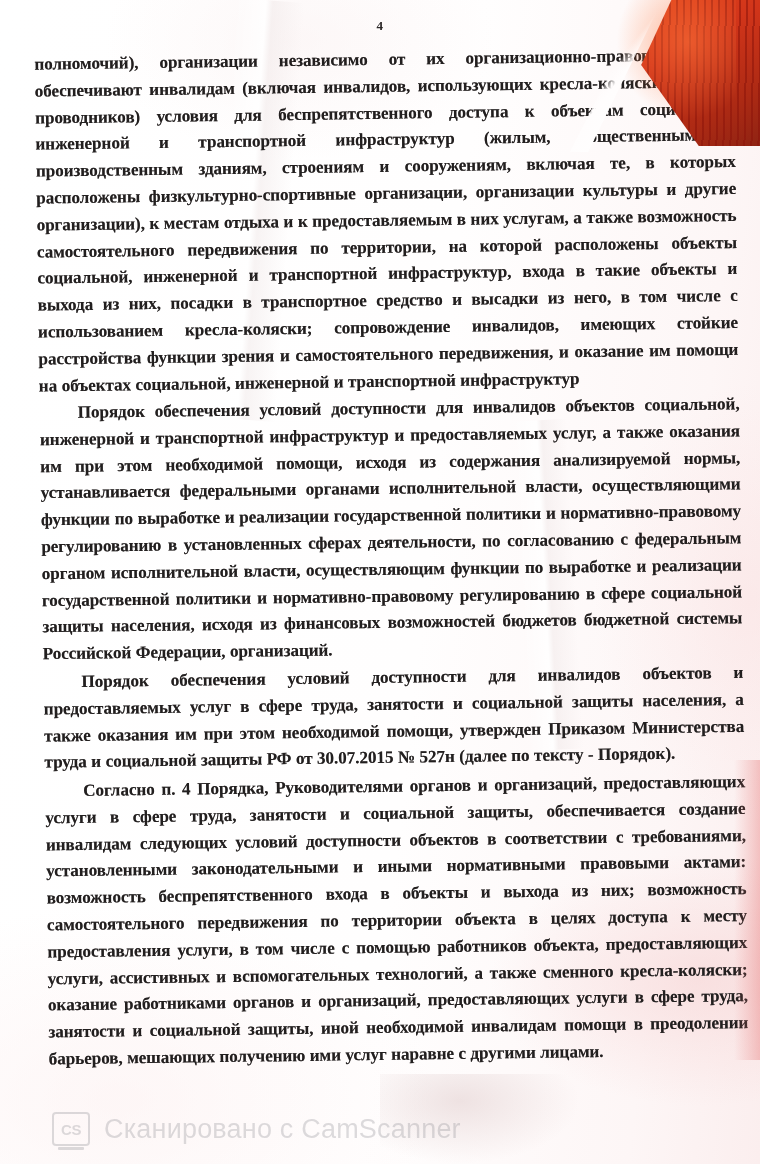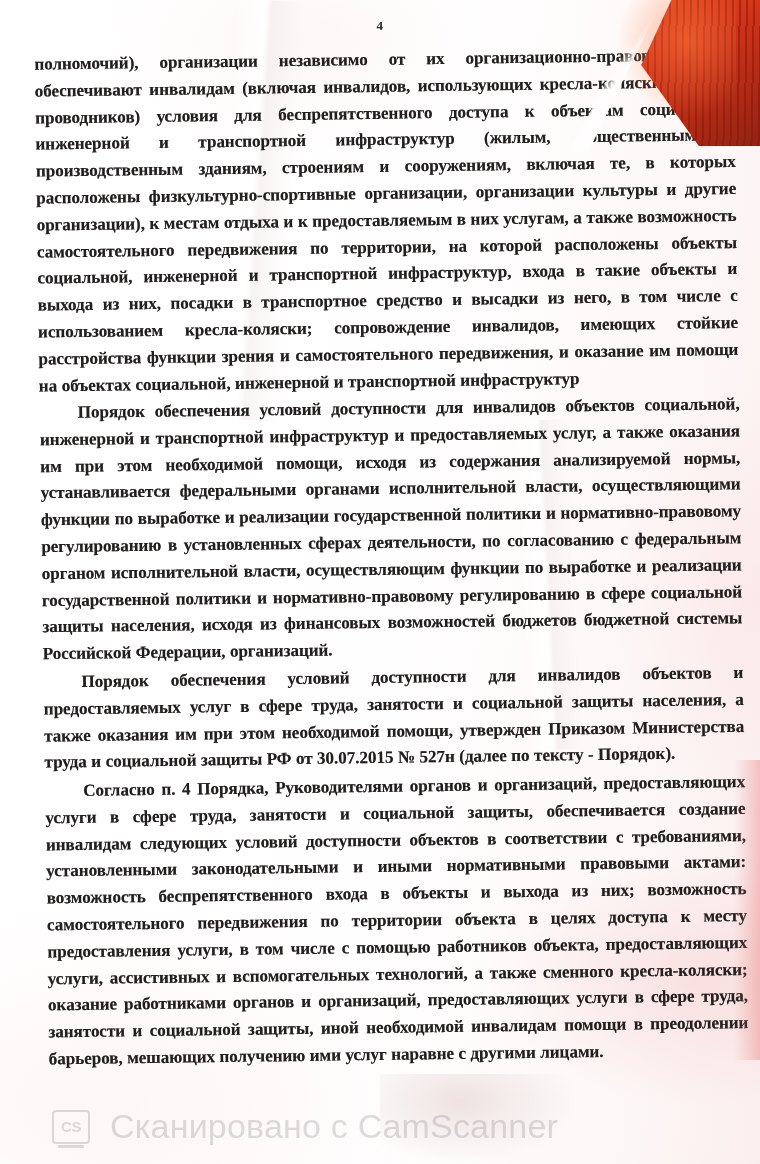--- a/index.html
+++ b/index.html
@@ -121,21 +121,21 @@
   #p3 { transform: rotate(0.05deg); }
   #p4 { transform: rotate(0.08deg); }
 
   
   .watermark {
     position: absolute;
     left: 52px;
     bottom: 18px;
     display: flex;
     align-items: center;
-    gap: 20px;
+    gap: 14px;
     opacity: 0.30;
   }
   .cs-badge {
     width: 34px;
     height: 30px;
     border: 2.4px solid #8d8d93;
     border-radius: 4px;
     display: flex;
     align-items: center;
     justify-content: center;
@@ -151,21 +151,21 @@
     position: absolute;
     left: 4px;
     right: 4px;
     bottom: -6px;
     height: 3px;
     background: #8d8d93;
     border-radius: 1px;
   }
   .wm-text {
     font-family: "Liberation Sans", sans-serif;
-    font-size: 34px;
+    font-size: 27px;
     color: #8d8d93;
     letter-spacing: 0.2px;
     white-space: nowrap;
   }
 
   
   .wm-blotch {
     position: absolute;
     left: 380px;
     bottom: 0px;

